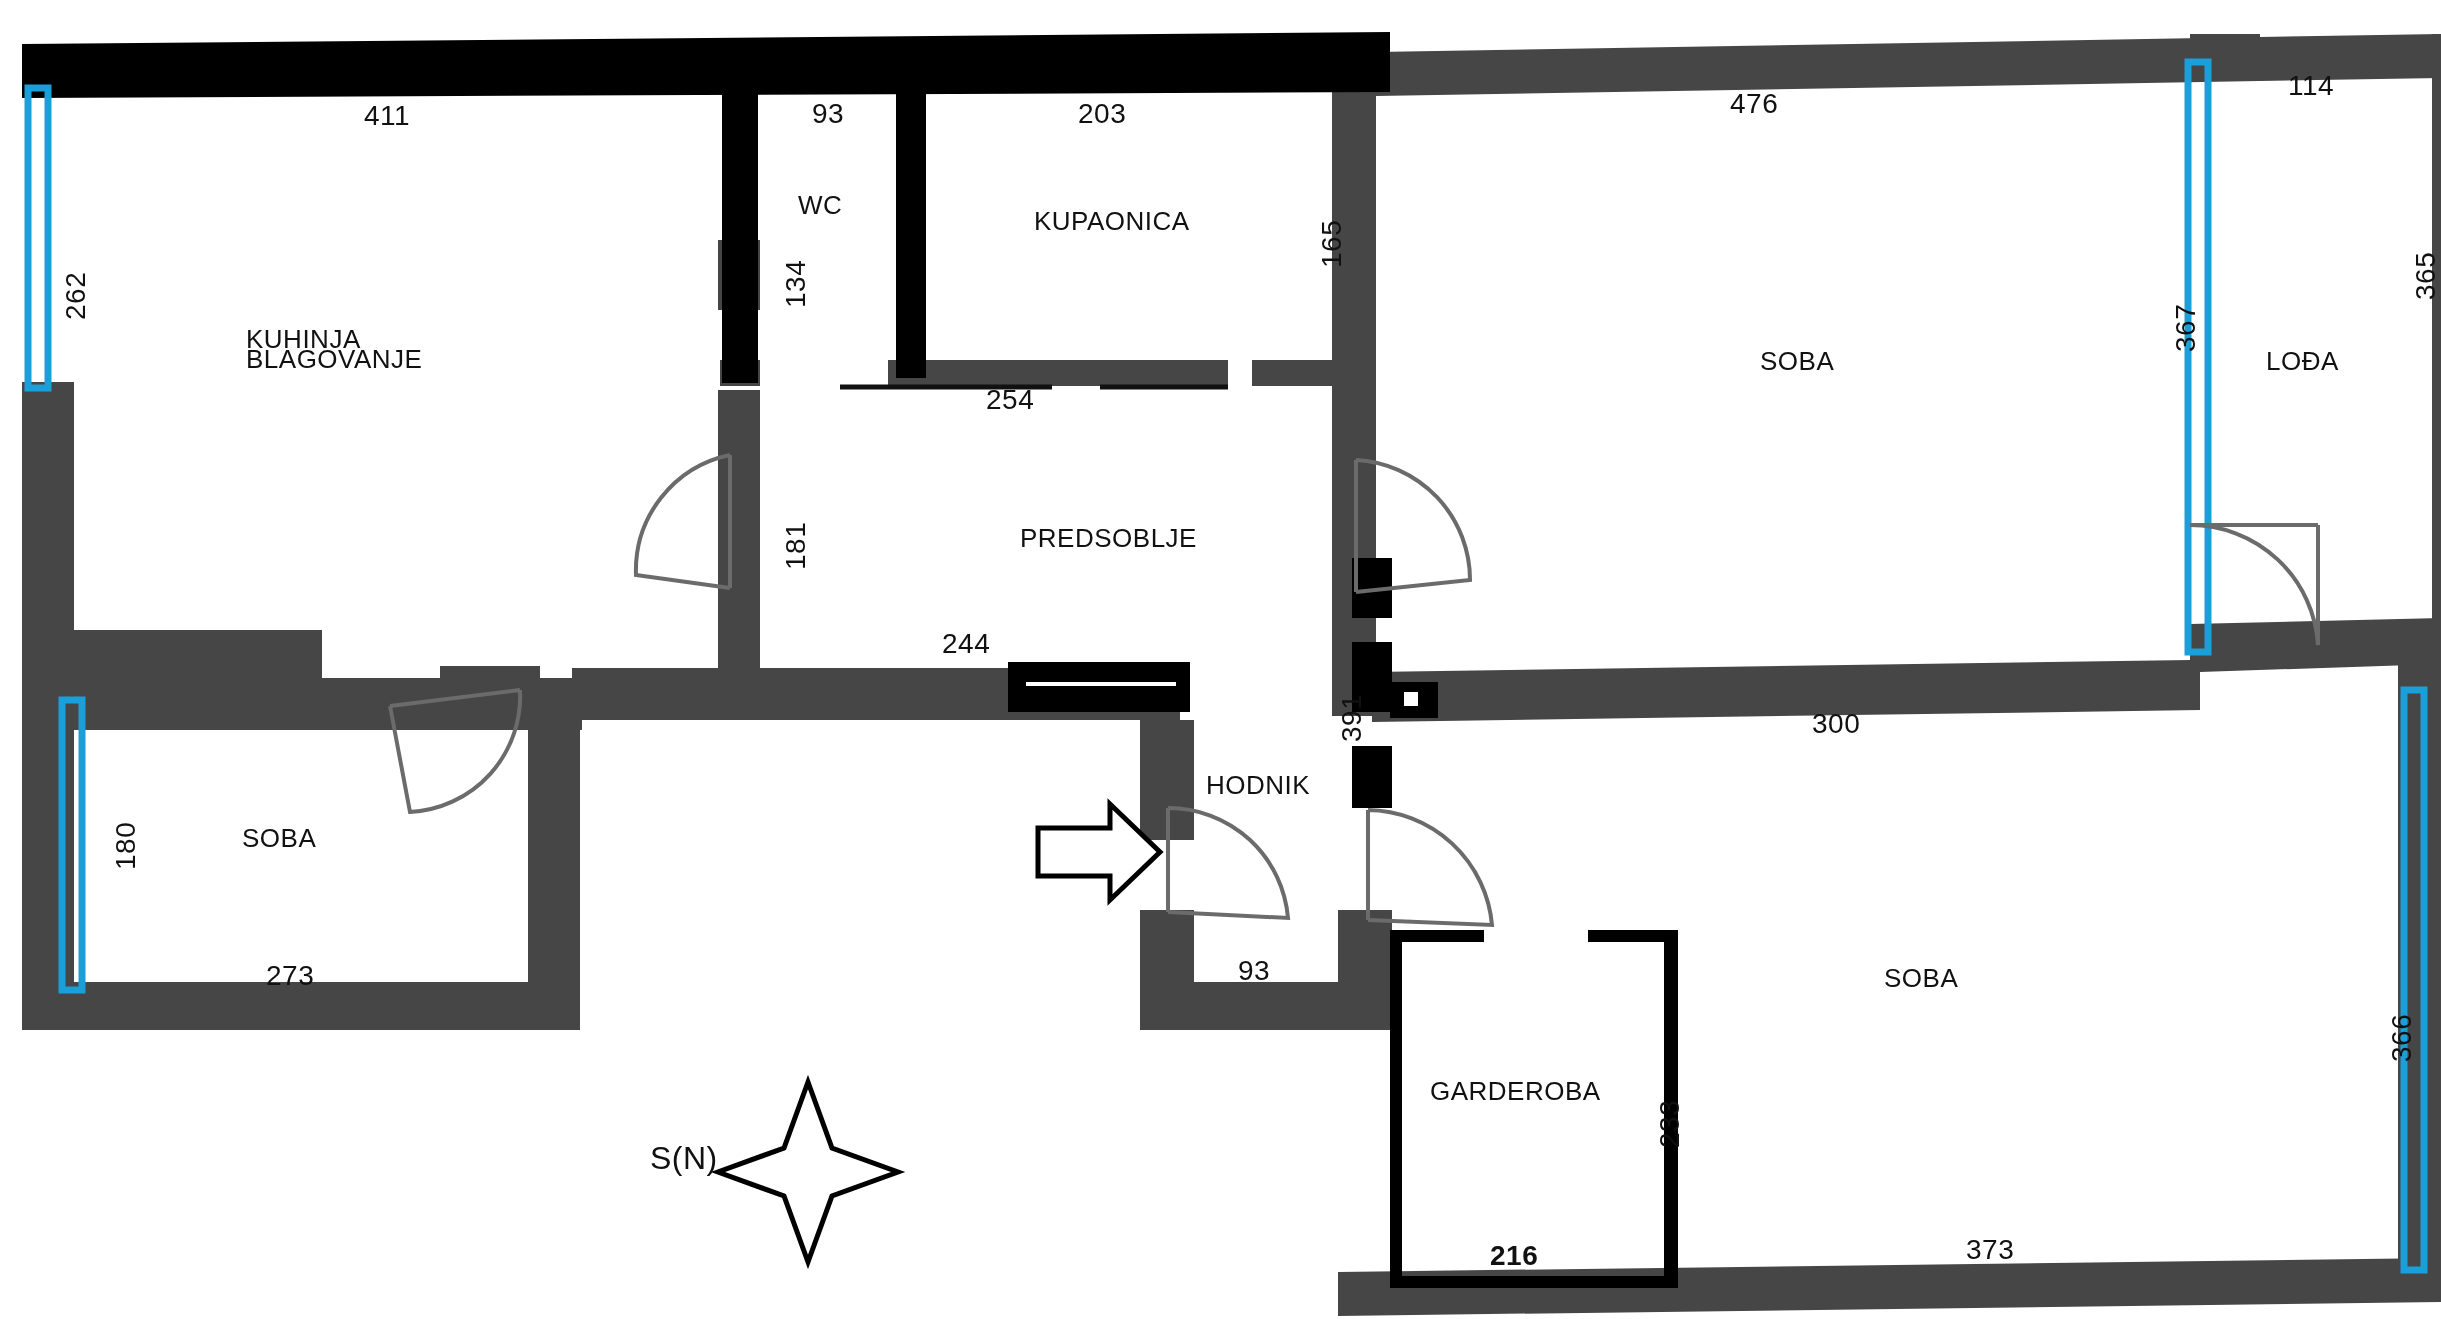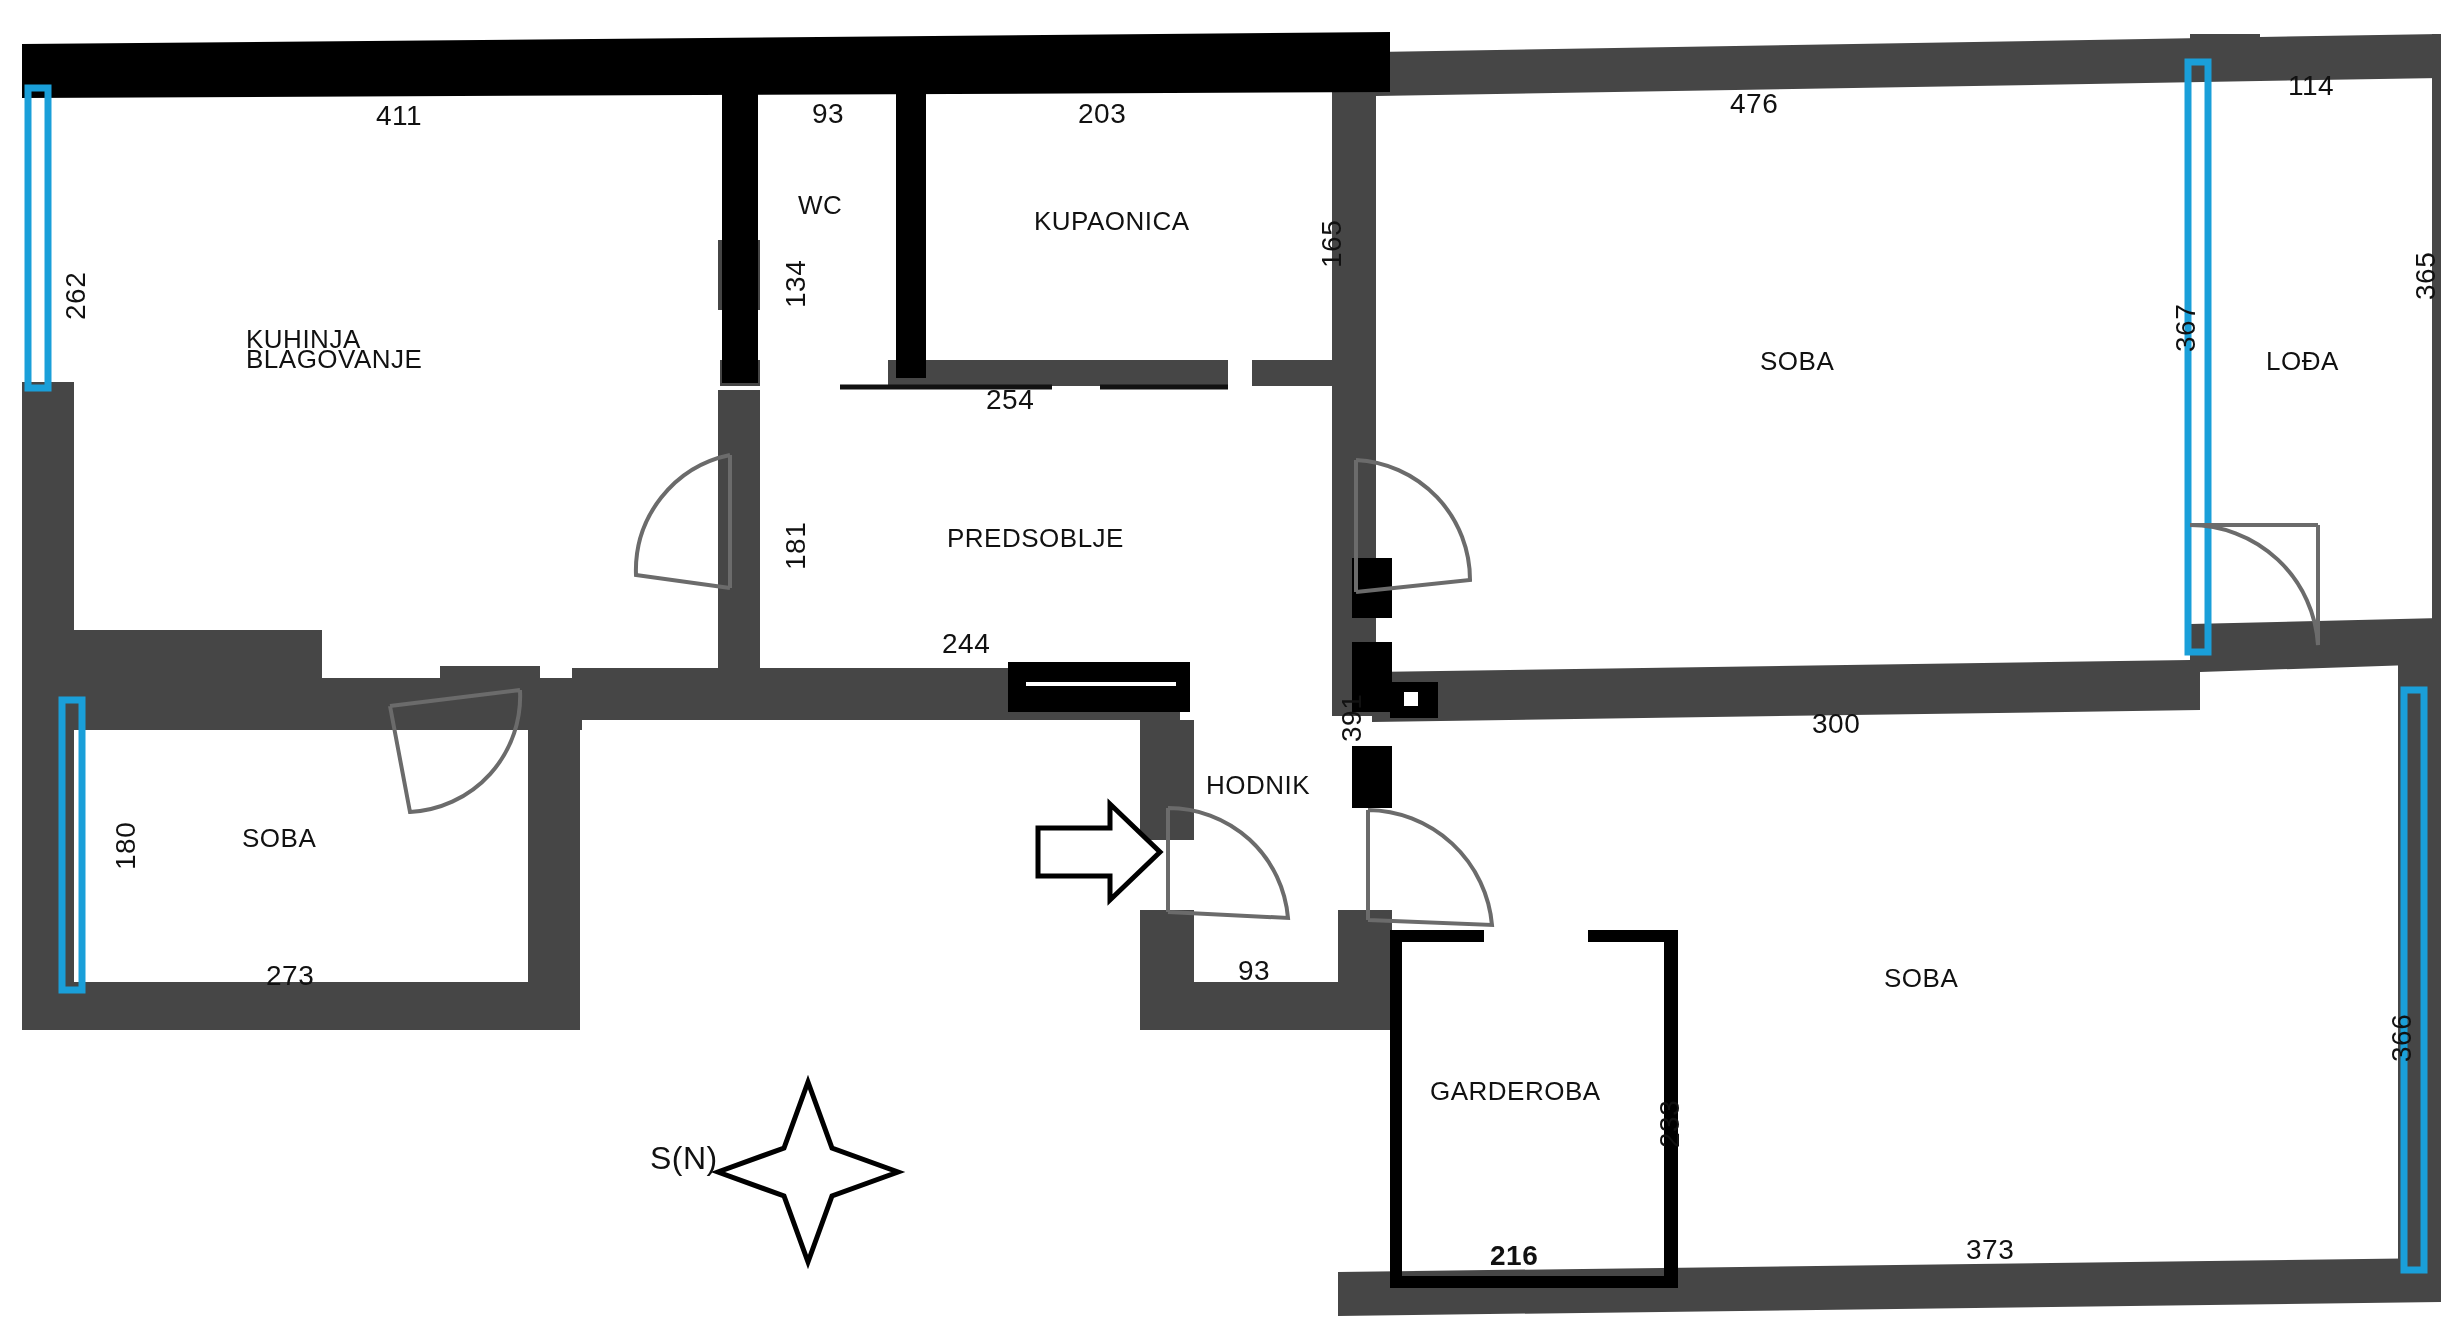--- a/index.html
+++ b/index.html
@@ -142,31 +142,31 @@
   <div class="lbl room-name" style="left:246px;top:344px;">BLAGOVANJE</div>
 
   <div class="lbl room-name" style="left:798px;top:190px;">WC</div>
 
   <div class="lbl room-name" style="left:1034px;top:206px;">KUPAONICA</div>
 
   <div class="lbl room-name" style="left:1760px;top:346px;">SOBA</div>
 
   <div class="lbl room-name" style="left:2266px;top:346px;">LOĐA</div>
 
-  <div class="lbl room-name" style="left:947px;top:523px;">PREDSOBLJE</div>
+  <div class="lbl room-name" style="left:1020px;top:523px;">PREDSOBLJE</div>
 
   <div class="lbl room-name" style="left:1206px;top:770px;">HODNIK</div>
 
   <div class="lbl room-name" style="left:242px;top:823px;">SOBA</div>
 
   <div class="lbl room-name" style="left:1884px;top:963px;">SOBA</div>
 
   <div class="lbl room-name" style="left:1430px;top:1076px;">GARDEROBA</div>
 
-  <div class="lbl dim" style="left:376px;top:100px;">411</div>
+  <div class="lbl dim" style="left:364px;top:100px;">411</div>
 
   <div class="lbl dim" style="left:812px;top:98px;">93</div>
 
   <div class="lbl dim" style="left:1078px;top:98px;">203</div>
 
   <div class="lbl dim" style="left:1730px;top:88px;">476</div>
 
   <div class="lbl dim" style="left:2288px;top:70px;">114</div>
 
   <div class="lbl dim" style="left:986px;top:384px;">254</div>

